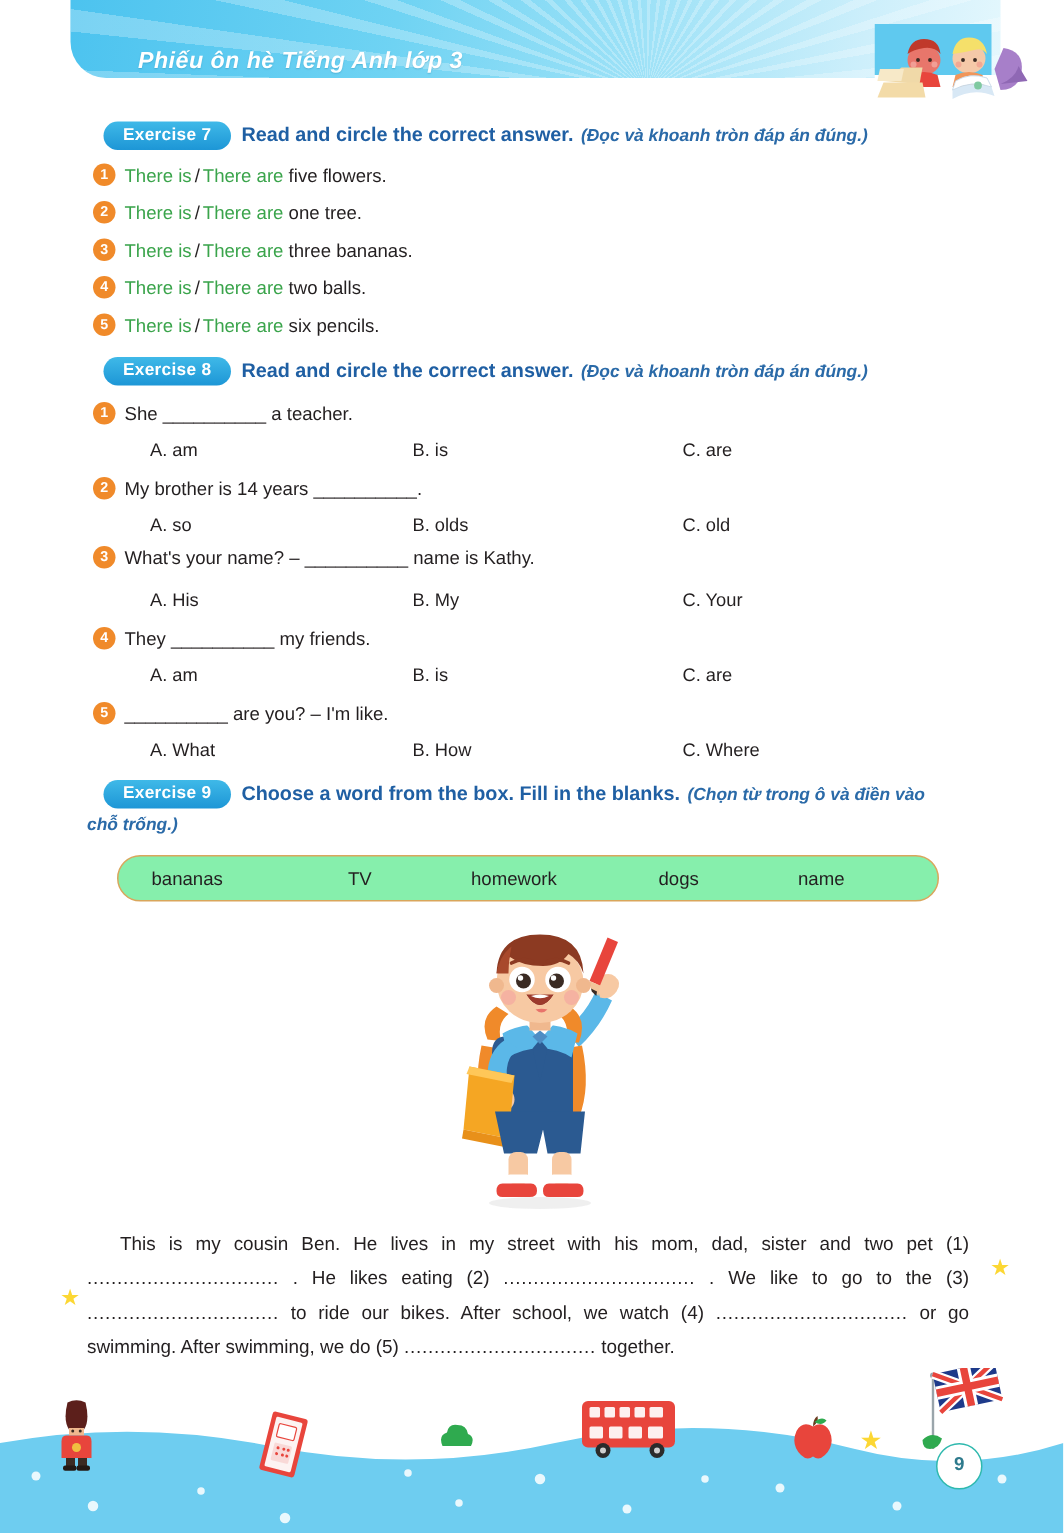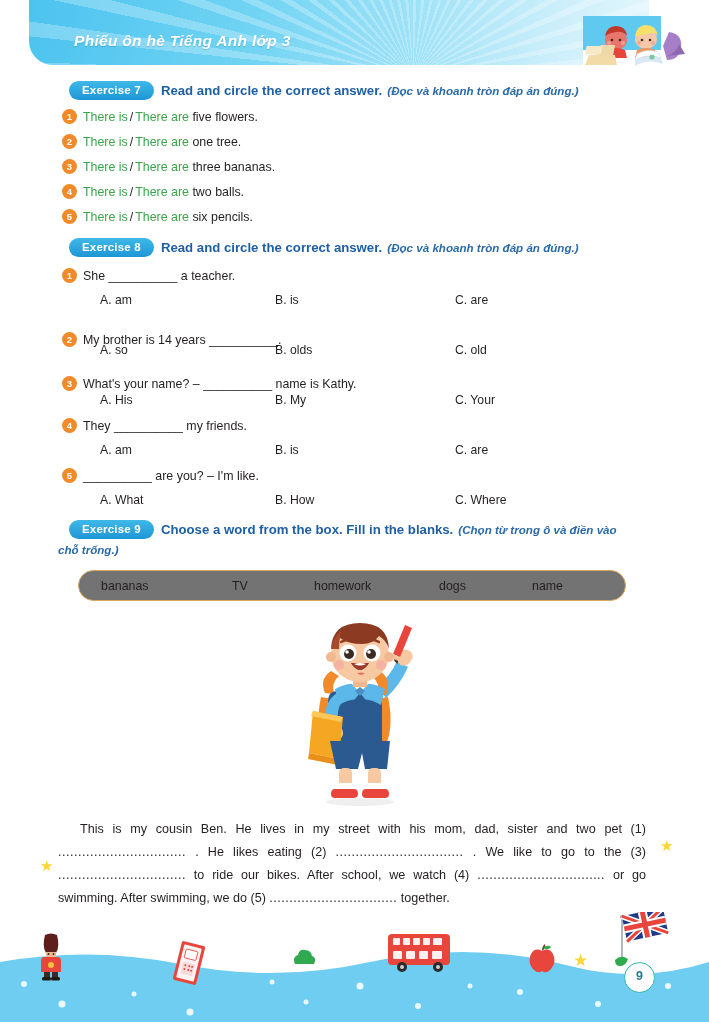--- a/index.html
+++ b/index.html
@@ -11,24 +11,24 @@
     height: 1024px;
     position: relative;
     background: #ffffff;
     font-family: "Liberation Sans", sans-serif;
     overflow: hidden;
   }
 
   
   .header-banner {
     position: absolute;
-    left: 29px;
+    left: 47px;
     top: 0;
     width: 620px;
-    height: 65px;
+    height: 52px;
     background: linear-gradient(100deg, #4cc3ef 0%, #6fd3f3 35%, #9fe2f7 62%, #cdeffb 85%, #e4f7fd 100%);
     border-bottom-left-radius: 24px;
     overflow: hidden;
   }
   .sunburst {
     position: absolute;
     left: 0; top: 0;
     width: 100%; height: 100%;
     background: repeating-conic-gradient(from 180deg at 62% 118%,
        rgba(255,255,255,0.30) 0deg 2.2deg,
@@ -155,21 +155,21 @@
 
   
   .word-box {
     position: absolute;
     left: 78px;
     top: 570px;
     width: 546px;
     height: 29px;
     border: 1.4px solid #d9a65c;
     border-radius: 16px;
-    background: #737373;
+    background: #86efac;
     display: flex;
     align-items: center;
   }
   .word-item {
     position: absolute;
     font-size: 12.4px;
     color: #231f20;
     white-space: nowrap;
   }
 
@@ -304,30 +304,30 @@
 
 <div class="q-line" style="top:269px;">
   <span class="num-circle">1</span><span>She __________ a teacher.</span>
 </div>
 <div class="opt-row" style="top:293px;">
   <span class="opt opt-a">A. am</span>
   <span class="opt opt-b">B. is</span>
   <span class="opt opt-c">C. are</span>
 </div>
 
-<div class="q-line" style="top:333px;">
+<div class="q-line" style="top:319px;">
   <span class="num-circle">2</span><span>My brother is 14 years __________.</span>
 </div>
 <div class="opt-row" style="top:343px;">
   <span class="opt opt-a">A. so</span>
   <span class="opt opt-b">B. olds</span>
   <span class="opt opt-c">C. old</span>
 </div>
 
-<div class="q-line" style="top:377px;">
+<div class="q-line" style="top:365px;">
   <span class="num-circle">3</span><span>What's your name? – __________ name is Kathy.</span>
 </div>
 <div class="opt-row" style="top:393px;">
   <span class="opt opt-a">A. His</span>
   <span class="opt opt-b">B. My</span>
   <span class="opt opt-c">C. Your</span>
 </div>
 
 <div class="q-line" style="top:419px;">
   <span class="num-circle">4</span><span>They __________ my friends.</span>

